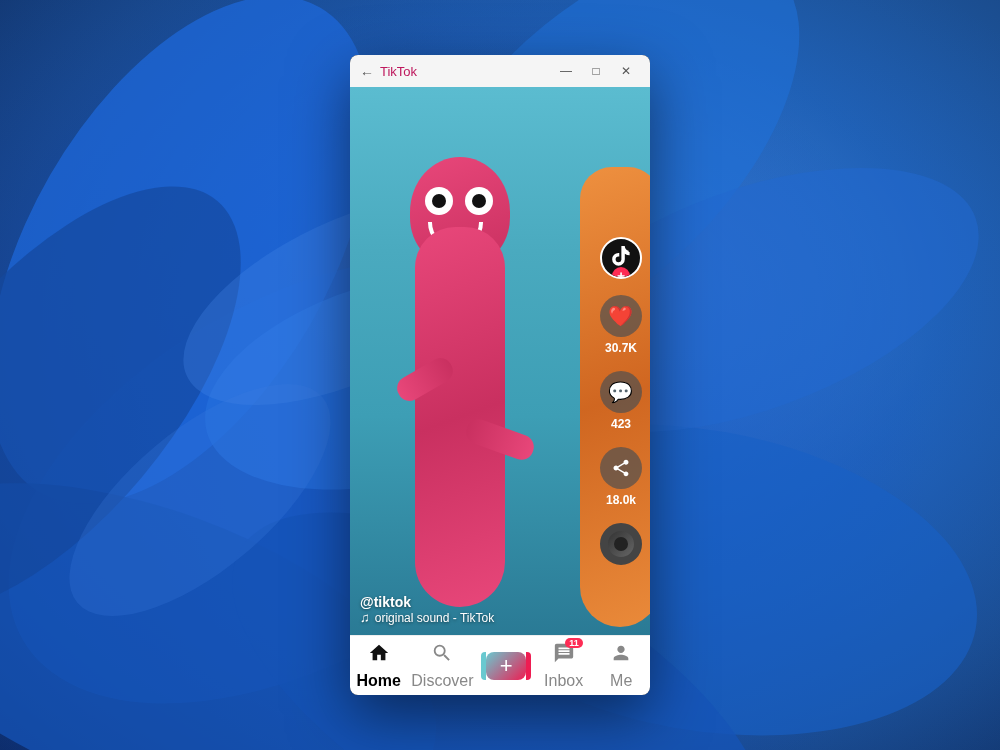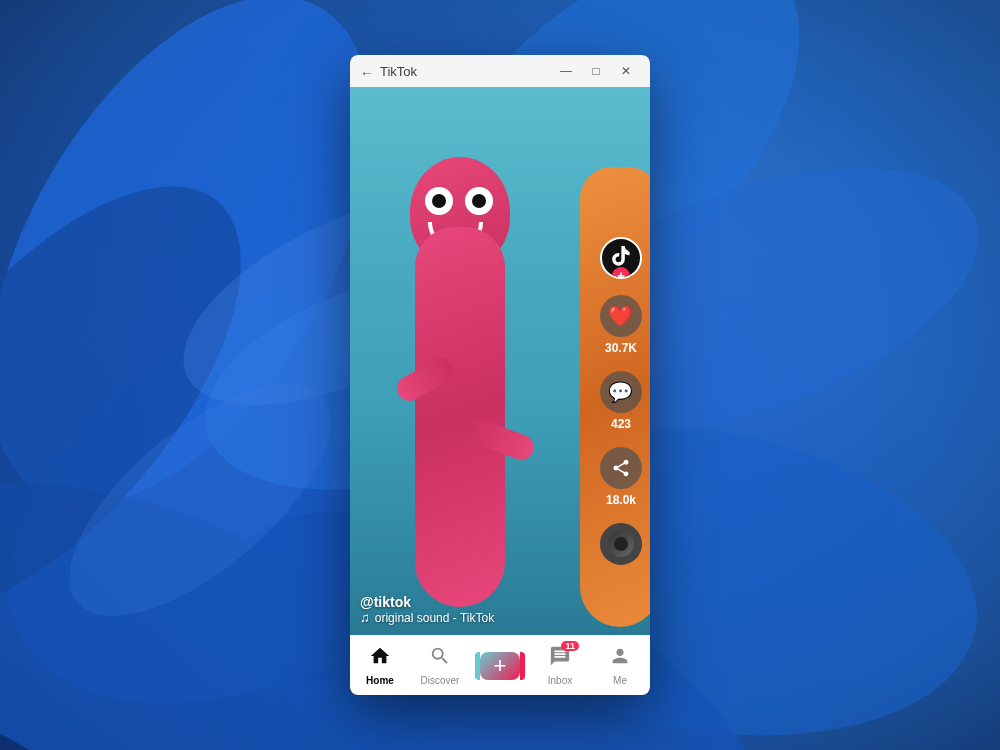--- a/index.html
+++ b/index.html
@@ -47,21 +47,21 @@
     }
     .titlebar-back {
       font-size: 14px;
       color: #555;
       margin-right: 6px;
       cursor: pointer;
     }
     .titlebar-title {
       flex: 1;
       font-size: 13px;
-      color: #404040;
+      color: #be185d;
     }
     .titlebar-controls {
       display: flex;
       gap: 2px;
     }
     .titlebar-btn {
       width: 28px;
       height: 28px;
       display: flex;
       align-items: center;
@@ -382,21 +382,21 @@
       cursor: pointer;
       min-width: 50px;
     }
     .nav-item-icon {
       font-size: 22px;
       color: #111;
       position: relative;
     }
     .nav-item-icon.active { color: #111; }
     .nav-item-label {
-      font-size: 10px;
+      font-size: 16px;
       color: #111;
       font-weight: 500;
     }
     .nav-item-label.active { font-weight: 700; color: #000; }
 
     .nav-plus-btn {
       width: 40px;
       height: 28px;
       background: linear-gradient(135deg, #69c9d0, #ee1d52);
       border-radius: 8px;

